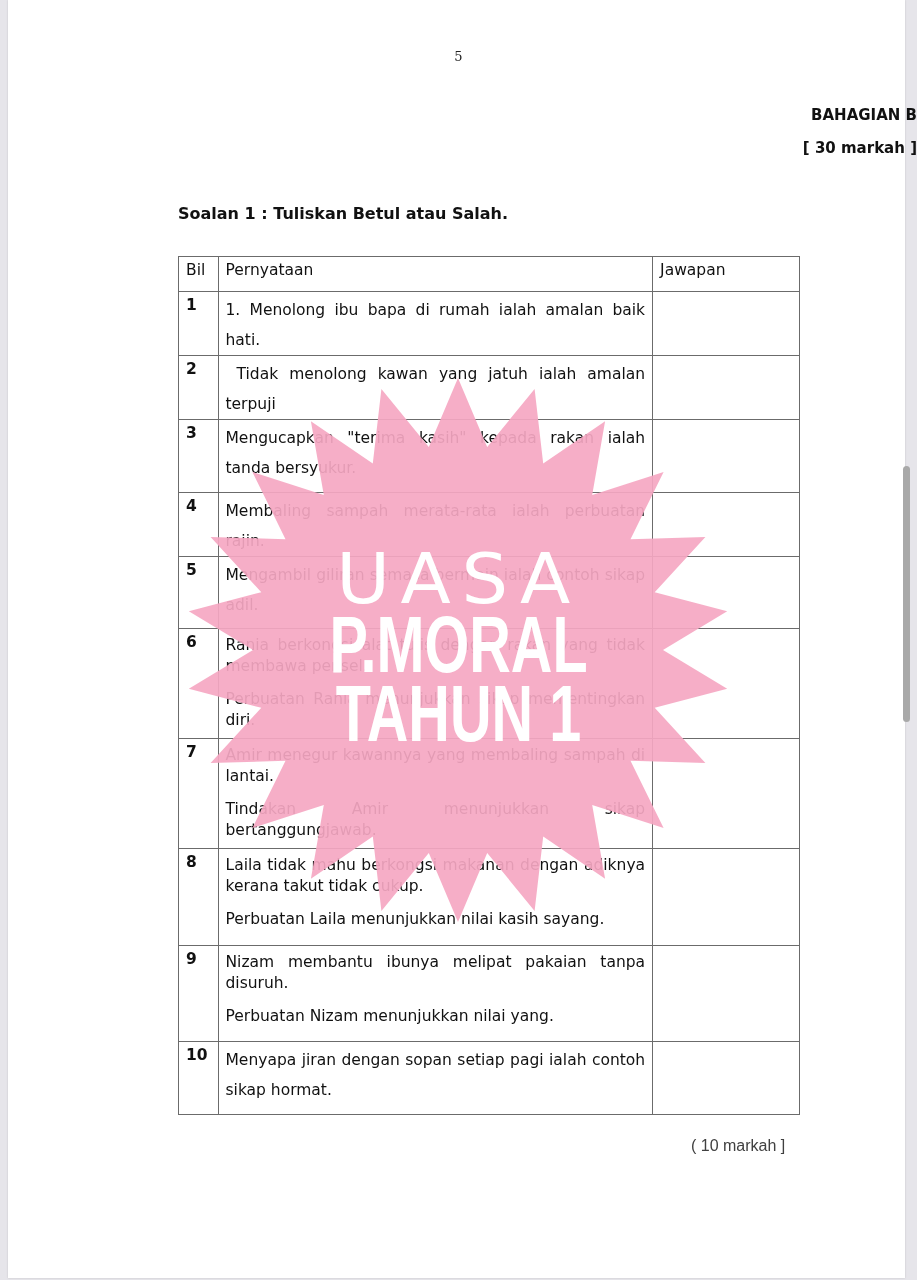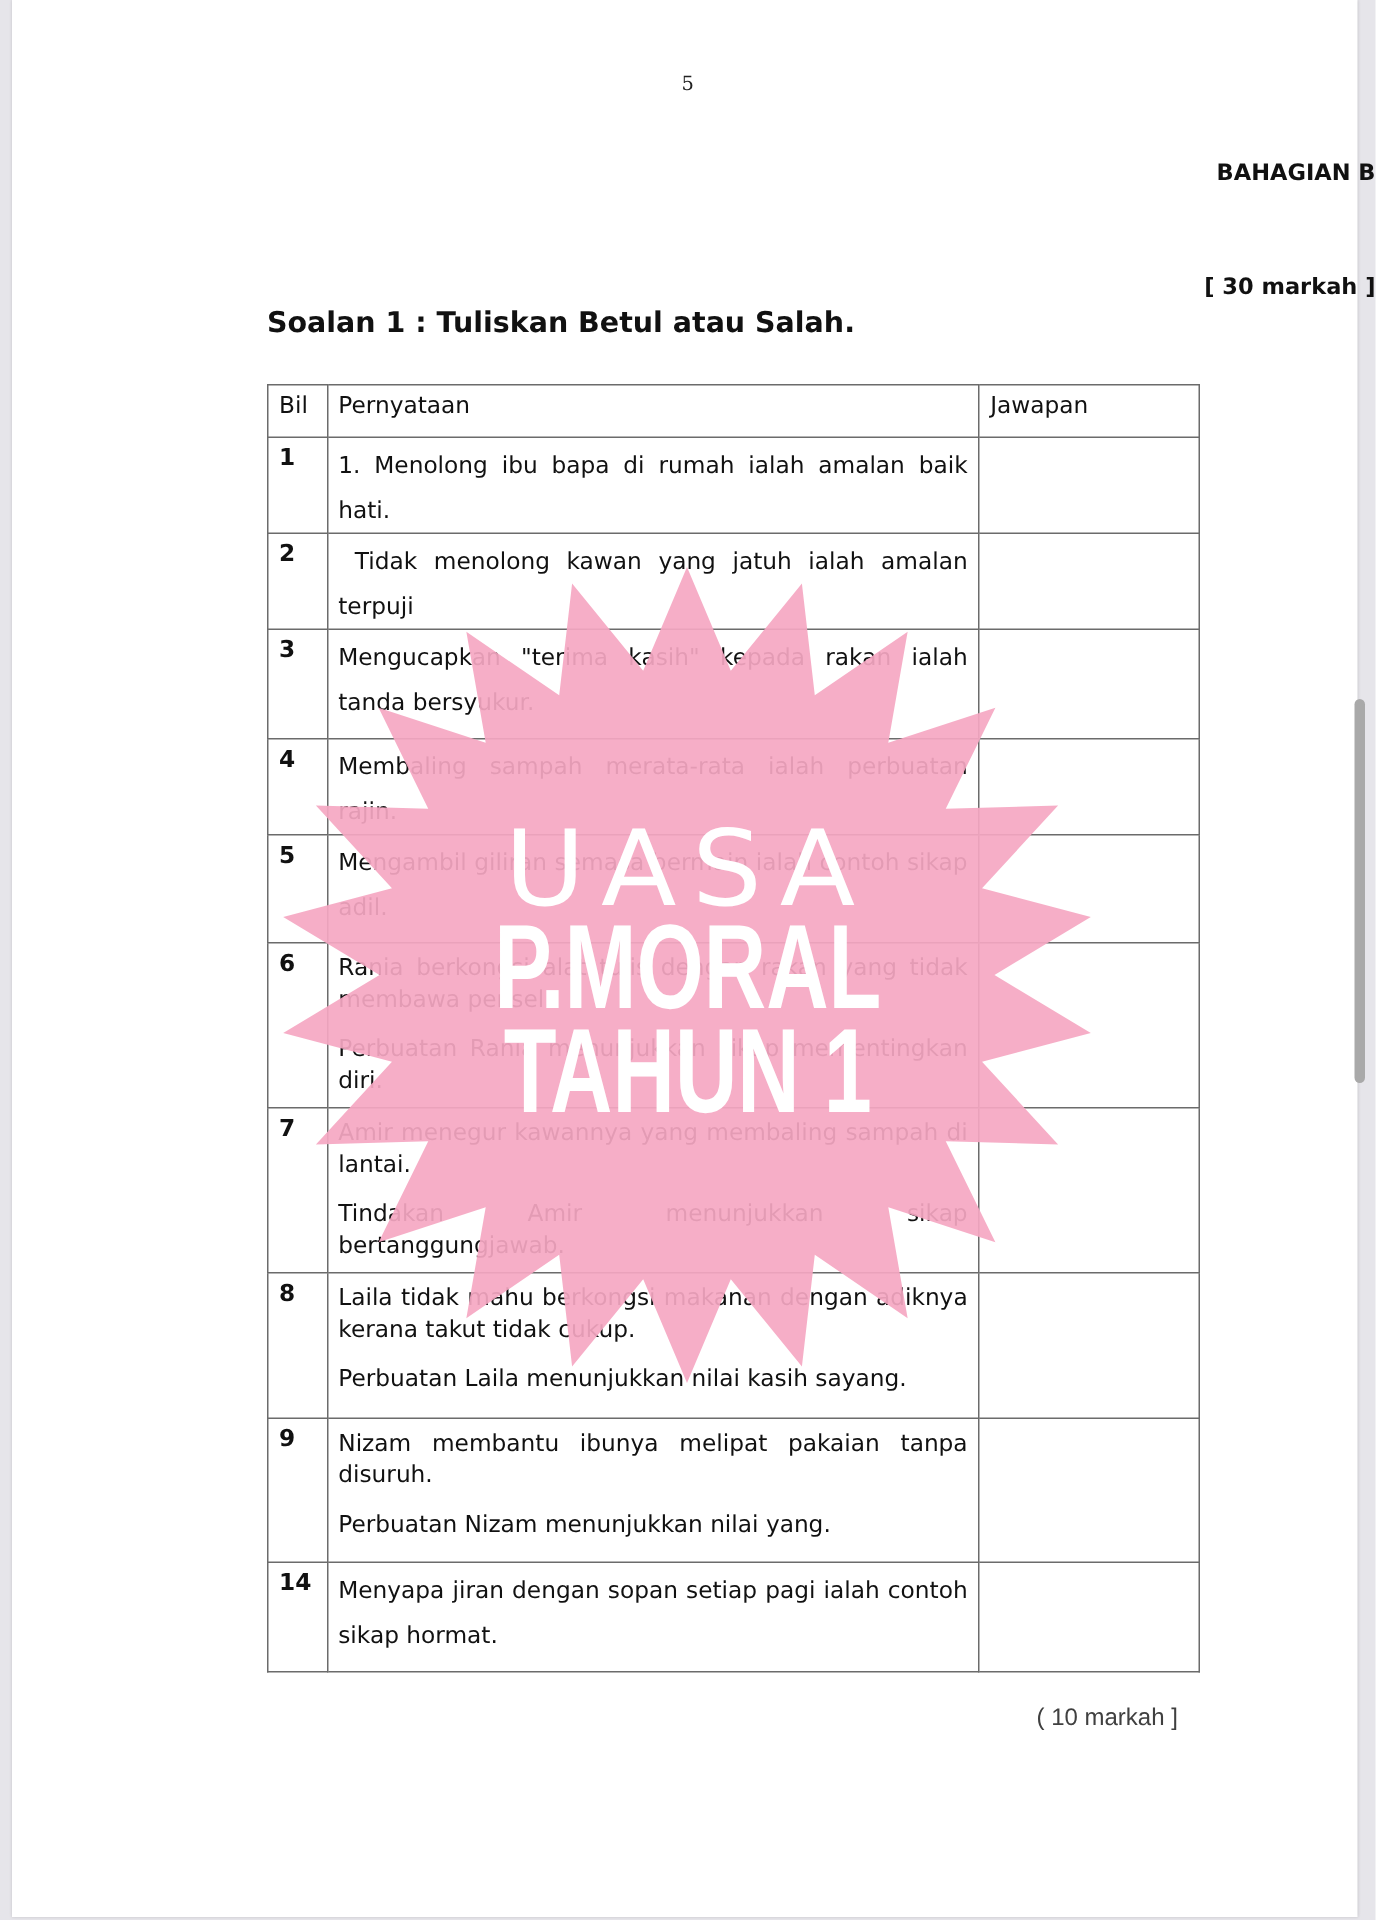--- a/index.html
+++ b/index.html
@@ -1,22 +1,22 @@
 <!DOCTYPE html>
 <html><head>
 <meta charset="utf-8">
 <style>
   html, body { margin:0; padding:0; }
   body { width:917px; height:1280px; background:#e6e5ea; position:relative; overflow:hidden; font-family:"DejaVu Sans", sans-serif; }
   .page { position:absolute; left:8px; top:0; width:897px; height:1278px; background:#ffffff; box-shadow:0 0 2px rgba(0,0,0,0.15); }
   .page-number { position:absolute; top:49px; left:0; width:917px; text-align:center; font-family:"DejaVu Serif", serif; font-size:13px; color:#222; }
   .heading { position:absolute; left:0; width:917px; text-align:right; font-weight:bold; font-size:15px; color:#111; }
   .h-section { top:106px; }
-  .h-marks { top:139px;margin-top:43px; }
-  .question { position:absolute; left:178px; top:204px; font-weight:bold; font-size:19px; color:#111; }
+  .h-marks { top:139px; }
+  .question { position:absolute; left:178px; top:204px; font-weight:bold; font-size:16px; color:#111; }
   table.qtable { position:absolute; left:178px; top:256px; border-collapse:collapse; width:622px; font-size:15.5px; color:#111; }
   table.qtable td, table.qtable th { border:1.5px solid #6b6b6b; vertical-align:top; text-align:left; }
   th { font-weight:normal; padding:4px 7px; height:26px; }
   td.bil { width:24px; font-weight:bold; padding:4px 7px; }
   td.stmt { width:414px; padding:3px 7px 0 7px; text-align:justify; }
   td.ans { width:142px; }
   .stmt p { margin:0; text-align:justify; text-align-last:auto; }
   .lh-tall { line-height:30px; }
   .lh-short { line-height:21px; }
   .gap { margin-top:12px !important; }
@@ -109,21 +109,21 @@
     </tr>
     <tr style="height:96px">
       <td class="bil">9</td>
       <td class="stmt">
         <p class="lh-short" style="padding-top:3px">Nizam membantu ibunya melipat pakaian tanpa disuruh.</p>
         <p class="lh-short gap">Perbuatan Nizam menunjukkan nilai yang.</p>
       </td>
       <td class="ans"></td>
     </tr>
     <tr style="height:73px">
-      <td class="bil">14</td>
+      <td class="bil">10</td>
       <td class="stmt">
           <p class="lh-tall">Menyapa jiran dengan sopan setiap pagi ialah contoh sikap hormat.</p>
         </td>
       <td class="ans"></td>
     </tr>
   </tbody>
 </table>
 
 <div class="total-marks">( 10 markah ]</div>
 

